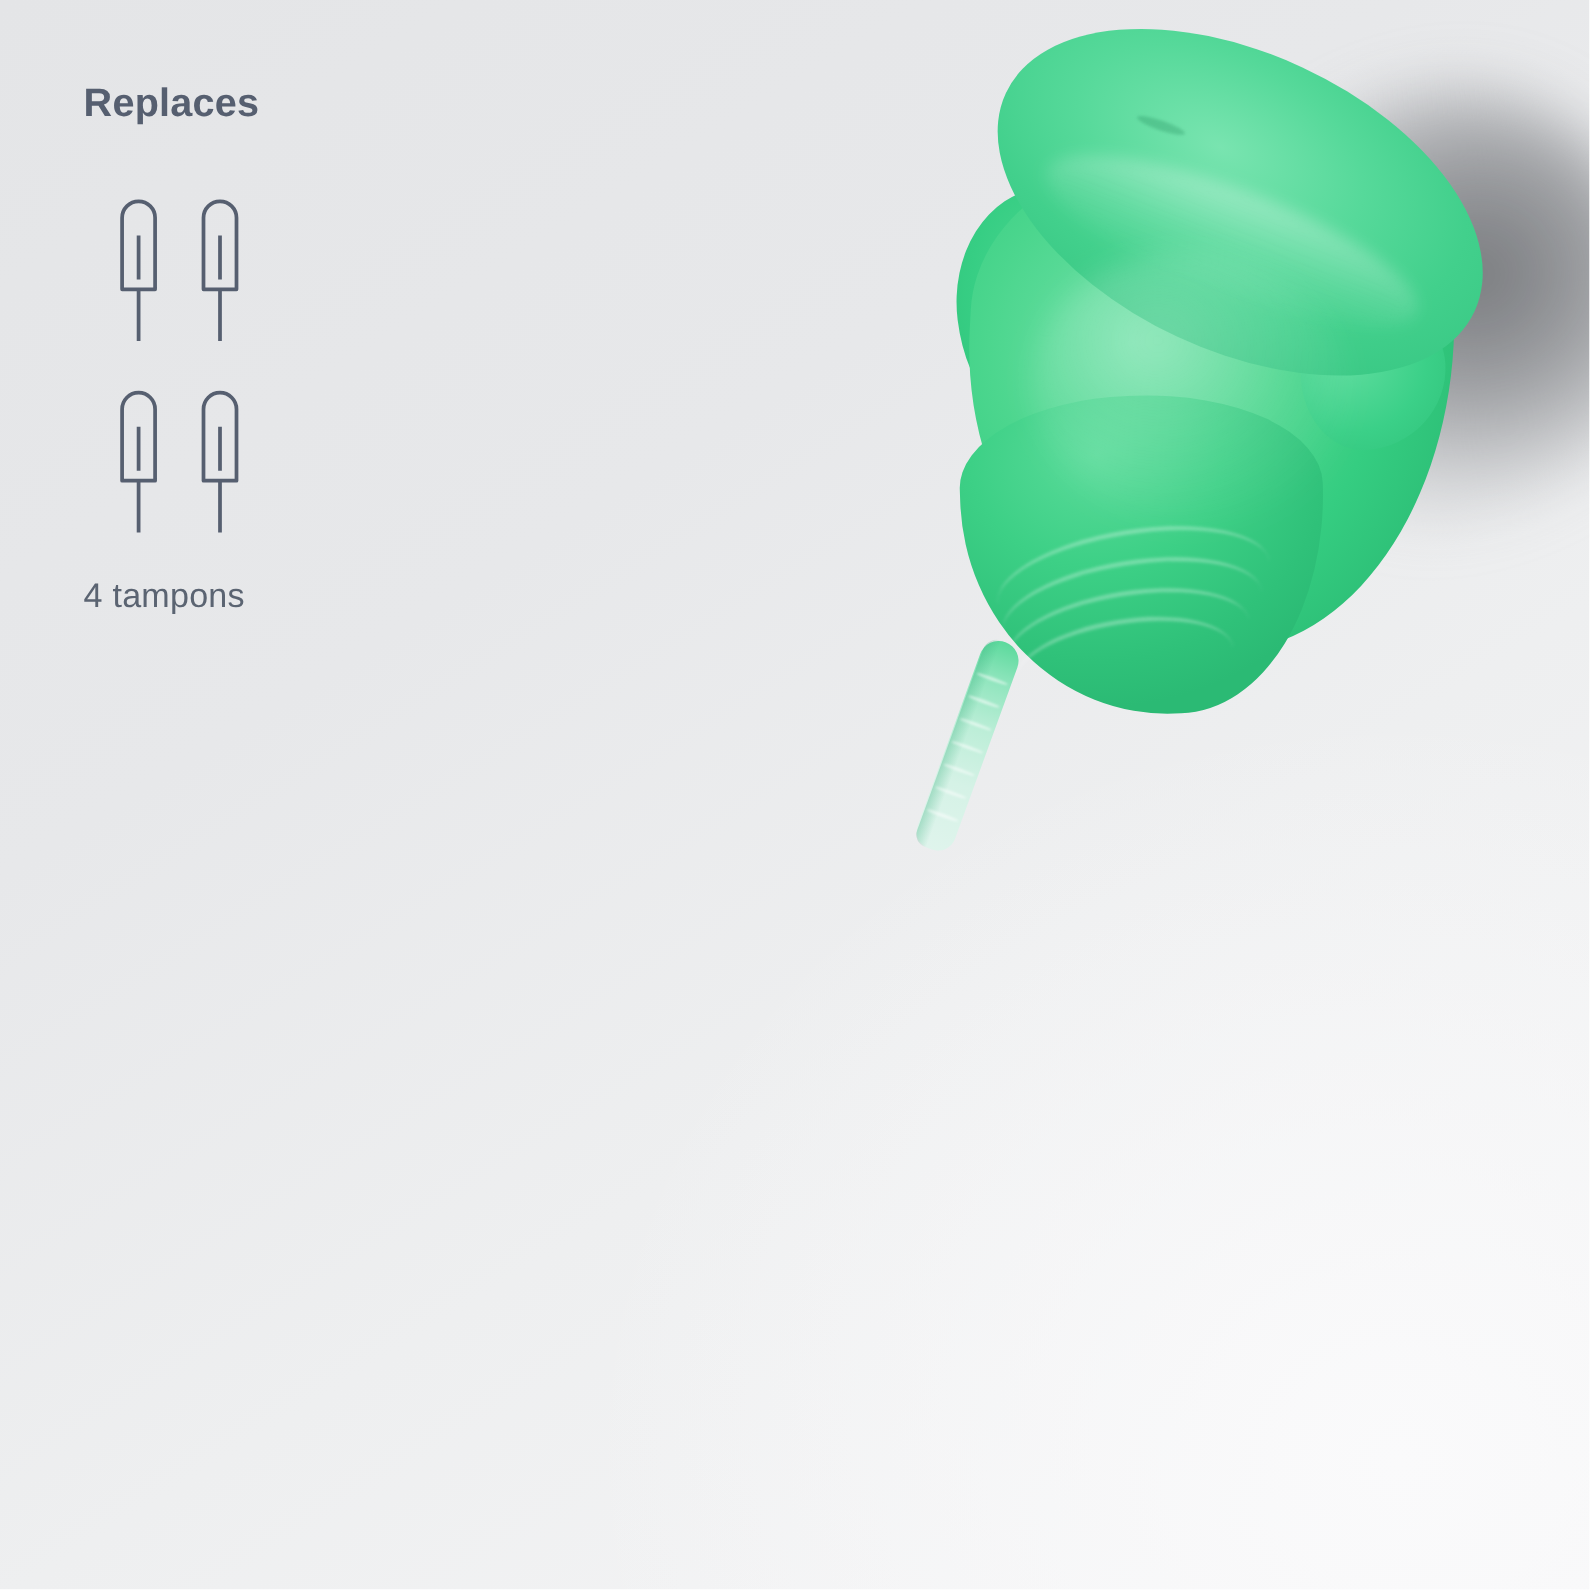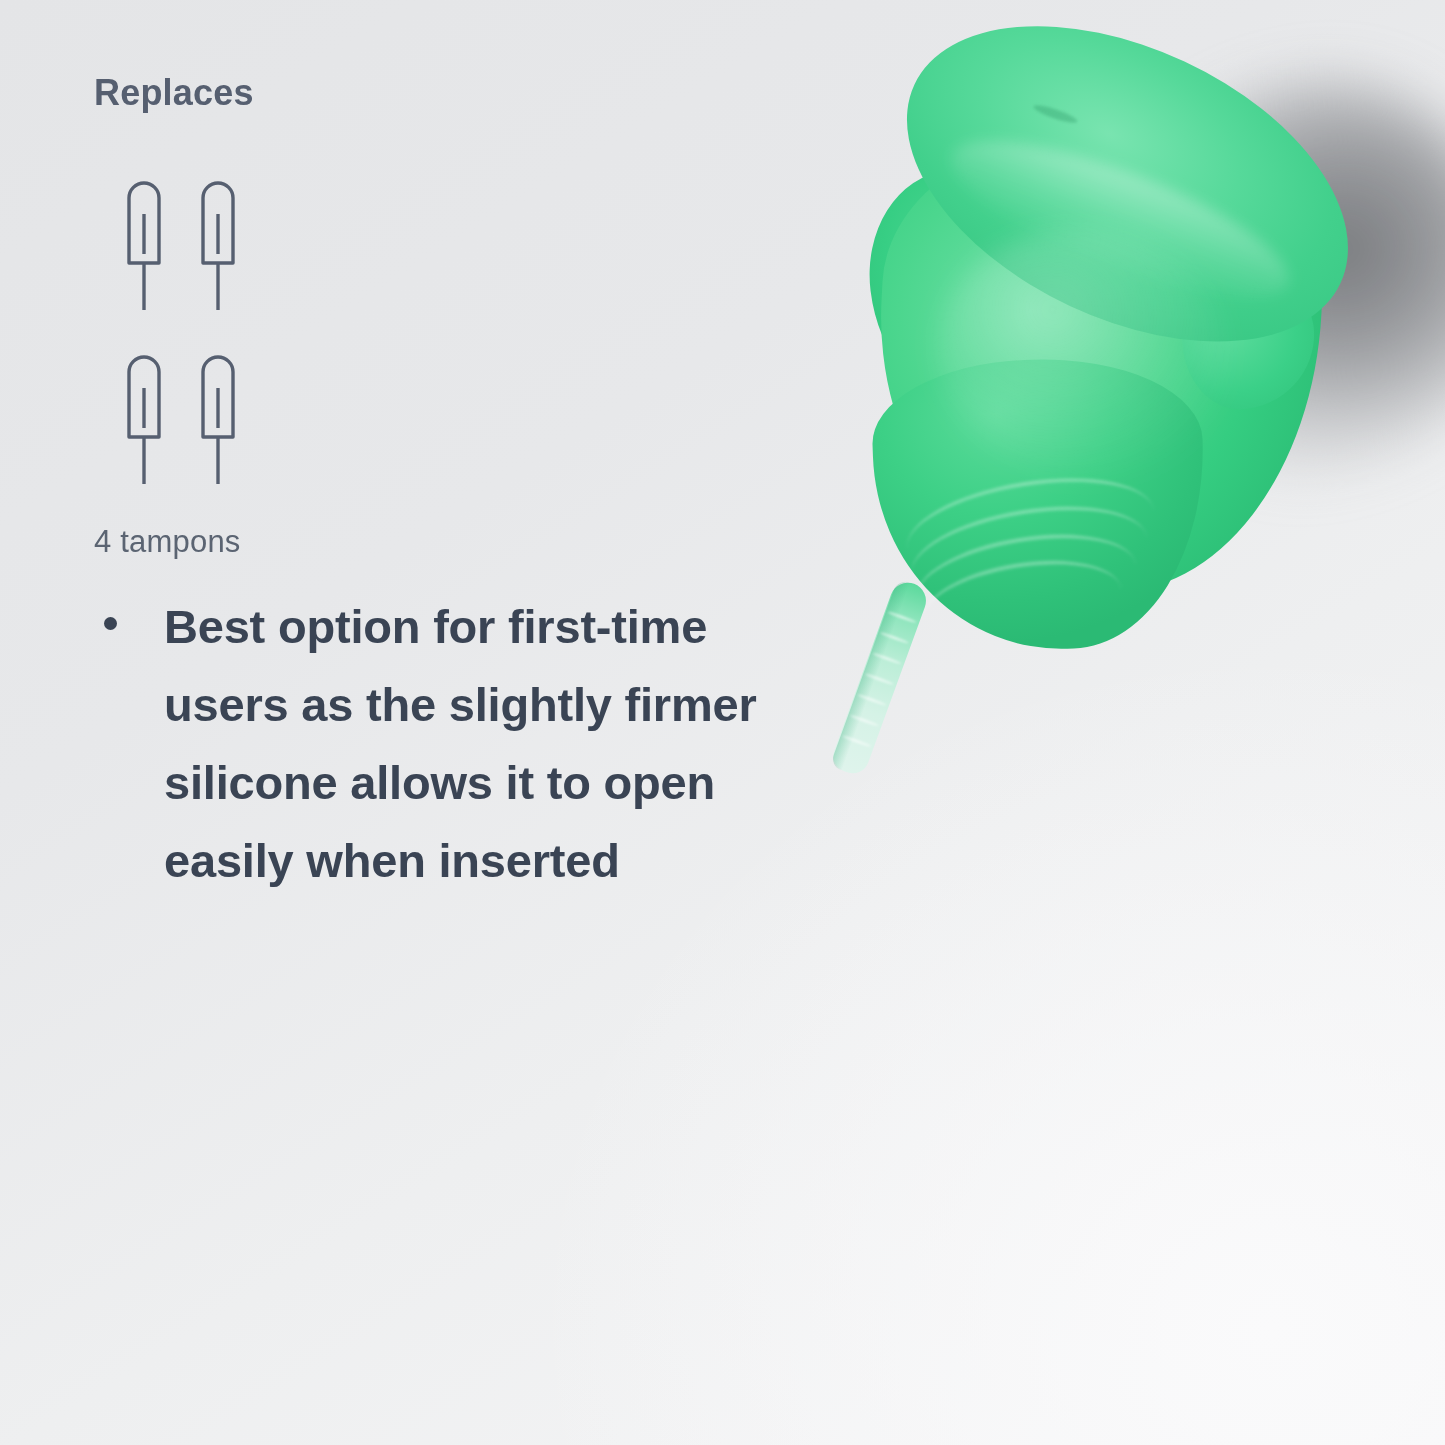--- a/index.html
+++ b/index.html
@@ -23,21 +23,20 @@
     overflow: hidden;
   }
 
   
   .left-col {
     position: absolute;
     left: 0;
     top: 0;
     width: 860px;
     height: 1445px;
-    margin-left: 18px;
   }
 
   .replaces-heading {
     position: absolute;
     left: 76px;
     top: 72px;
     font-size: 36px;
     font-weight: bold;
     letter-spacing: 0.2px;
     color: #565f70;
@@ -331,27 +330,20 @@
       </div>
 
     </div>
 
     <div class="tampons-caption">4 tampons</div>
 
     <div class="bullet-list">
 
 
 
-      <div class="bullet-item">
-        <span class="bullet-dot"></span>
-        <div class="bullet-text">Best option for first-time
-users as the slightly firmer
-silicone allows it to open
-easily when inserted</div>
-      </div>
 
     </div>
   </div>
 
   <div class="product-area">
 
     <div class="photo-shadow"></div>
 
     <div class="cup">
       <div class="cup-left-bulge"></div>

